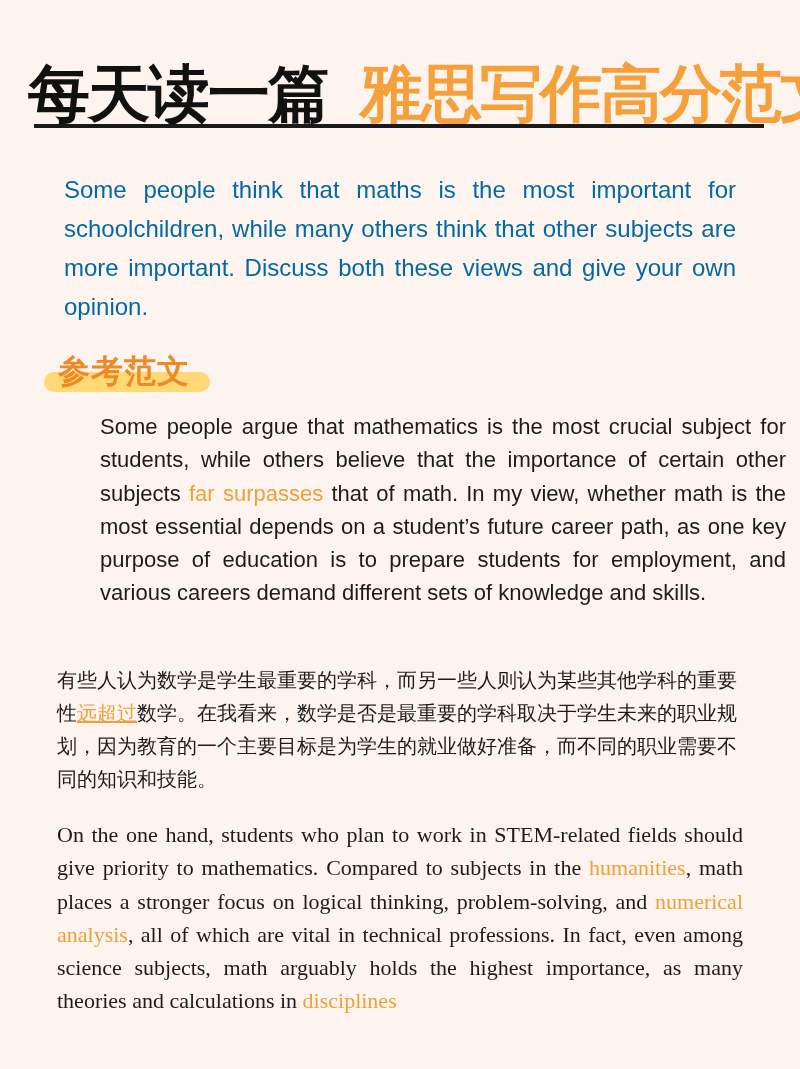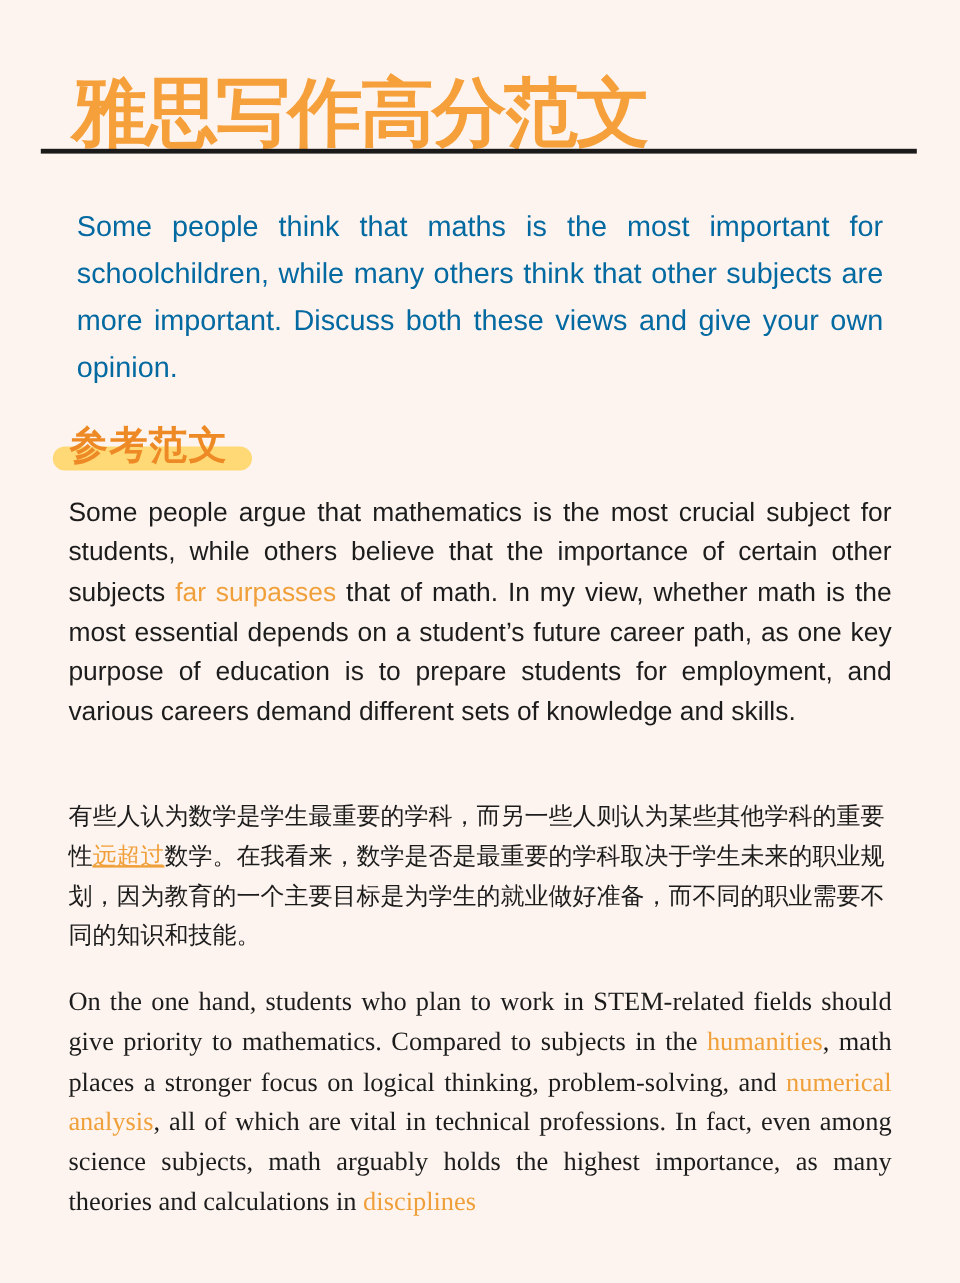--- a/index.html
+++ b/index.html
@@ -48,35 +48,36 @@
     font-family: "DejaVu Sans", sans-serif;
     letter-spacing: 1px;
     text-align: center;
   }
   .para {
     position: absolute; left: 57px; width: 686px;
     font-size: 22px; line-height: 33.3px; text-align: justify;
     text-align-last: left;
     color: #1c1c1c;
   }
-  .p1 { top: 410px; }
+  .p1 { top: 410px; margin-left: 43px; }
   .p-cn {
     position: absolute; left: 57px; top: 665px; width: 690px;
     font-size: 20px; line-height: 33px;
     color: #1c1c1c;
-    font-family: Liberation Sans, sans-serif;
+    font-family: Liberation Mono, monospace;
   }
   .p2 { top: 818px; font-family: Liberation Serif, serif; }
   .hlt { color: #f0a03a; }
   .hlt-u { color: #f0a03a; text-decoration: underline; text-decoration-color: #f0a03a; }
 </style>
 </head>
 <body>
 
 <div class="header">
+  <span class="title-black">每天读一篇</span>
   <span class="title-orange">雅思写作高分范文</span>
 </div>
 <div class="rule"></div>
 
 <div class="prompt">Some people think that maths is the most important for schoolchildren, while many others think that other subjects are more important. Discuss both these views and give your own opinion.</div>
 
 <div class="section-label">
   <div class="hl"></div>
   <div class="txt">参考范文</div>
 </div>

